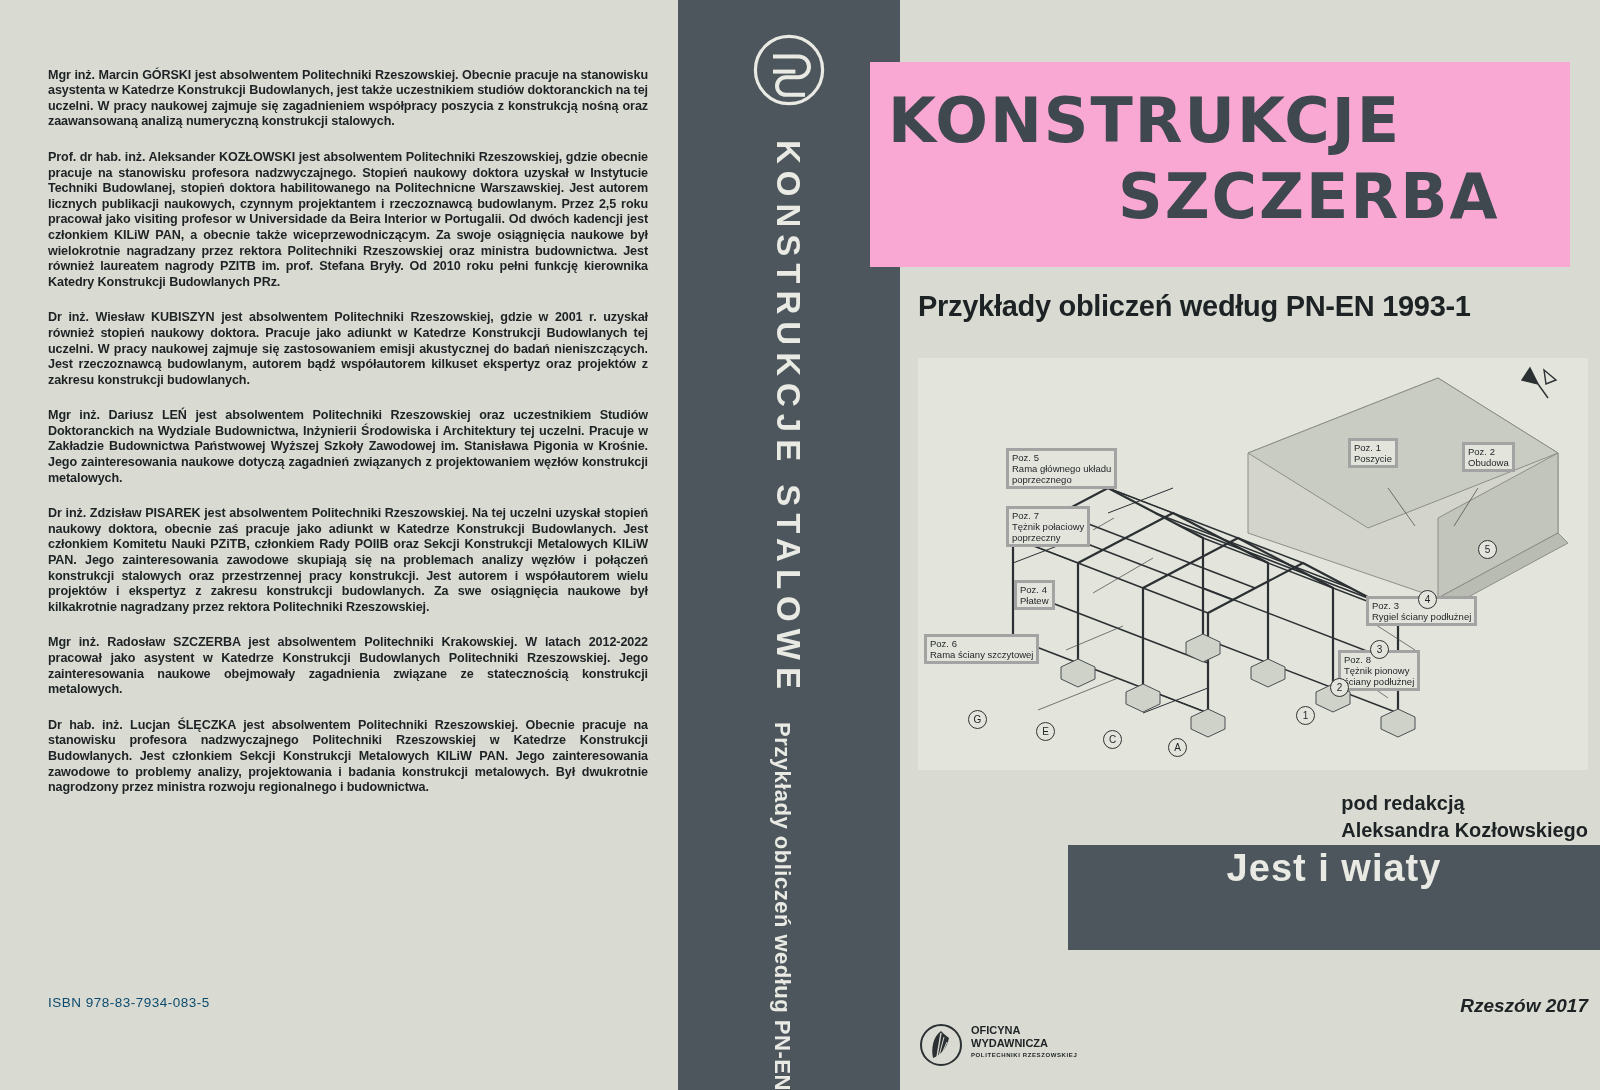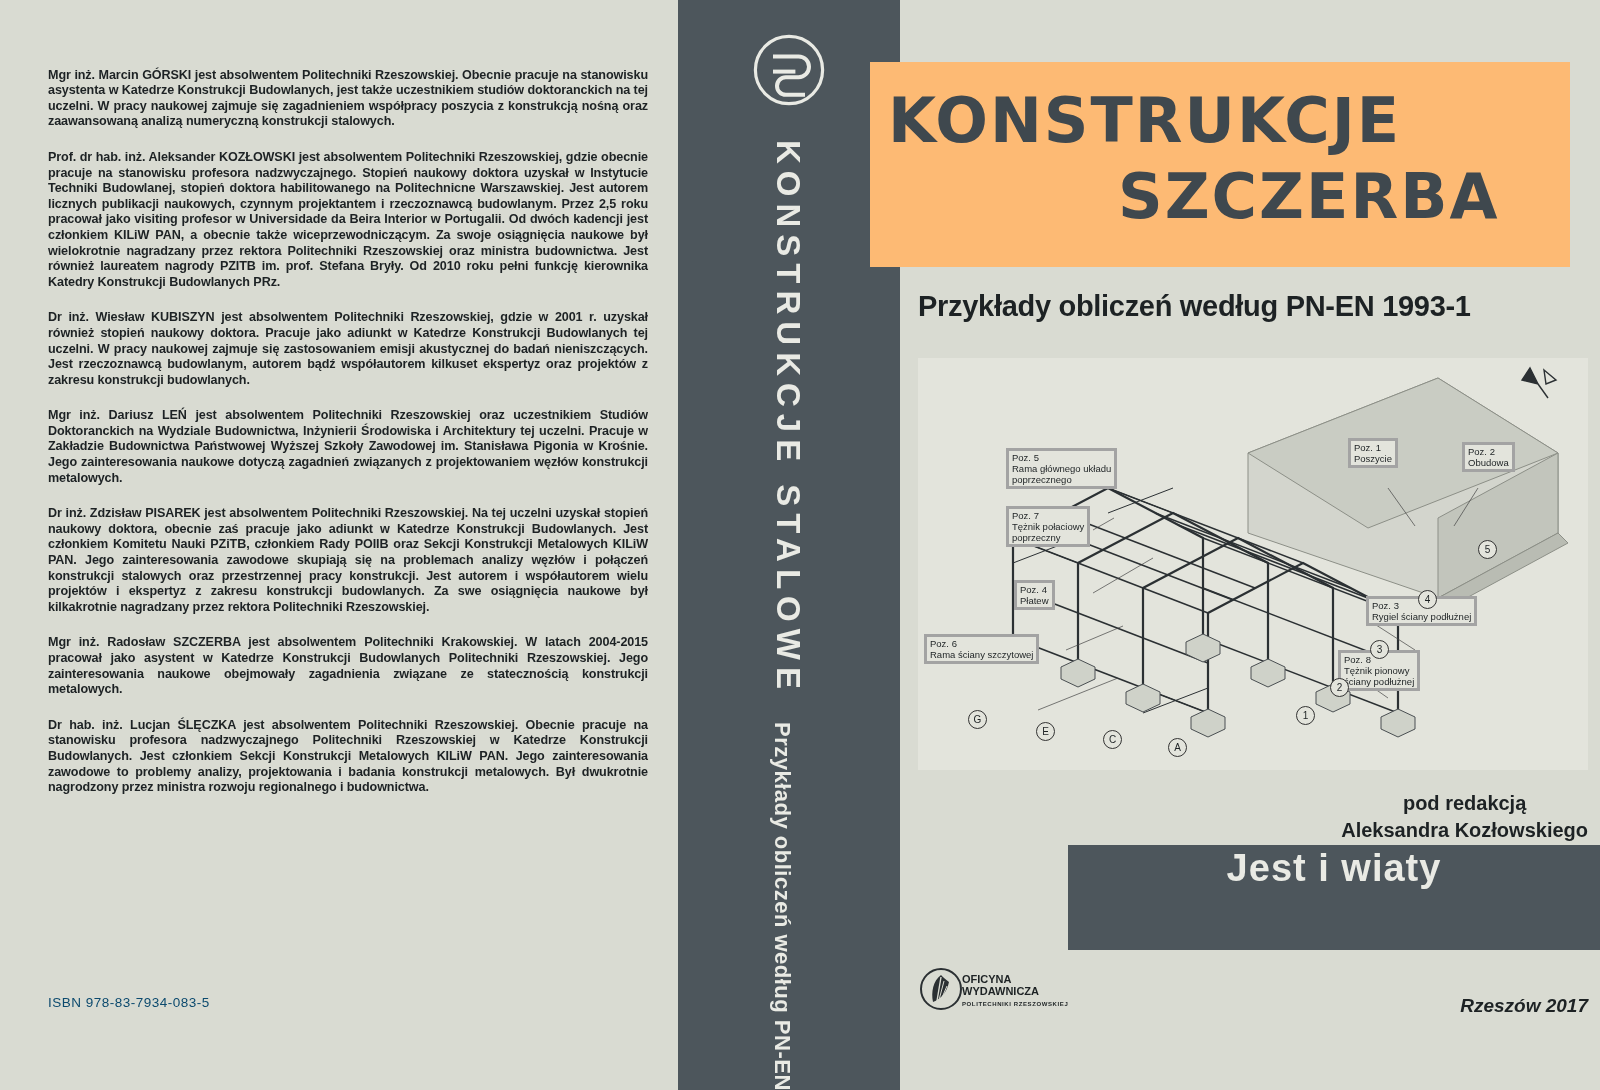--- a/index.html
+++ b/index.html
@@ -66,21 +66,21 @@
     font-size:22px;font-weight:bold;letter-spacing:0.5px;
   }
 
   
   .front{
     position:absolute;left:900px;top:0;width:700px;height:1090px;
     background:#d9dbd2;
   }
   .title-band{
     position:absolute;left:-30px;top:62px;width:700px;height:205px;
-    background:#fdba74;
+    background:#f9a8d4;
   }
   .title-1, .title-2{
     position:absolute;
     color:#3f484e;
     font-weight:bold;
     font-family:"DejaVu Sans", sans-serif;
     letter-spacing:2px;
   }
   .title-1{left:18px;top:22px;font-size:62px;}
   .title-2{left:248px;top:98px;font-size:62px;}
@@ -105,34 +105,34 @@
     white-space:nowrap;
   }
   .circ{
     position:absolute;width:17px;height:17px;border:1px solid #333;
     border-radius:50%;font-size:10px;color:#1d2224;
     text-align:center;line-height:17px;background:#e3e4dc;
   }
 
   .editor{
     position:absolute;right:12px;top:790px;
-    text-align:center;font-size:20px;font-weight:bold;color:#1d2224;
+    text-align:left;font-size:20px;font-weight:bold;color:#1d2224;
     line-height:27px;
   }
   .part-band{
     position:absolute;left:168px;top:845px;width:532px;height:105px;
     background:#4d565c;
     color:#e9eae4;
     text-align:center;
   }
   .part-label{font-size:21px;font-weight:bold;margin-top:12px;letter-spacing:0.3px;}
   .part-title{font-size:38px;font-weight:bold;letter-spacing:1px;margin-top:2px;}
   .pub{
-    position:absolute;left:20px;top:968px;
-    display:flex;align-items:flex-end;
+    position:absolute;left:20px;top:1024px;
+    display:flex;align-items:flex-start;gap:9px;
   }
   .pub-text{
     font-size:11px;font-weight:bold;color:#1d2224;line-height:12.5px;
   }
   .pub-text .p3{font-size:6px;letter-spacing:0.6px;}
   .place{
     position:absolute;right:12px;top:995px;
     font-size:19px;font-weight:bold;color:#1d2224;font-style:italic;
   }
 </style>
@@ -141,21 +141,21 @@
 
 <div class="cover">
 
   <div class="back">
     <div class="bio-wrap">
       <p class="bio">Mgr inż. Marcin GÓRSKI jest absolwentem Politechniki Rzeszowskiej. Obecnie pracuje na stanowisku asystenta w Katedrze Konstrukcji Budowlanych, jest także uczestnikiem studiów doktoranckich na tej uczelni. W pracy naukowej zajmuje się zagadnieniem współpracy poszycia z konstrukcją nośną oraz zaawansowaną analizą numeryczną konstrukcji stalowych.</p>
       <p class="bio">Prof. dr hab. inż. Aleksander KOZŁOWSKI jest absolwentem Politechniki Rzeszowskiej, gdzie obecnie pracuje na stanowisku profesora nadzwyczajnego. Stopień naukowy doktora uzyskał w Instytucie Techniki Budowlanej, stopień doktora habilitowanego na Politechnicne Warszawskiej. Jest autorem licznych publikacji naukowych, czynnym projektantem i rzeczoznawcą budowlanym. Przez 2,5 roku pracował jako visiting profesor w Universidade da Beira Interior w Portugalii. Od dwóch kadencji jest członkiem KILiW PAN, a obecnie także wiceprzewodniczącym. Za swoje osiągnięcia naukowe był wielokrotnie nagradzany przez rektora Politechniki Rzeszowskiej oraz ministra budownictwa. Jest również laureatem nagrody PZITB im. prof. Stefana Bryły. Od 2010 roku pełni funkcję kierownika Katedry Konstrukcji Budowlanych PRz.</p>
       <p class="bio">Dr inż. Wiesław KUBISZYN jest absolwentem Politechniki Rzeszowskiej, gdzie w 2001 r. uzyskał również stopień naukowy doktora. Pracuje jako adiunkt w Katedrze Konstrukcji Budowlanych tej uczelni. W pracy naukowej zajmuje się zastosowaniem emisji akustycznej do badań nieniszczących. Jest rzeczoznawcą budowlanym, autorem bądź współautorem kilkuset ekspertyz oraz projektów z zakresu konstrukcji budowlanych.</p>
       <p class="bio">Mgr inż. Dariusz LEŃ jest absolwentem Politechniki Rzeszowskiej oraz uczestnikiem Studiów Doktoranckich na Wydziale Budownictwa, Inżynierii Środowiska i Architektury tej uczelni. Pracuje w Zakładzie Budownictwa Państwowej Wyższej Szkoły Zawodowej im. Stanisława Pigonia w Krośnie. Jego zainteresowania naukowe dotyczą zagadnień związanych z projektowaniem węzłów konstrukcji metalowych.</p>
       <p class="bio">Dr inż. Zdzisław PISAREK jest absolwentem Politechniki Rzeszowskiej. Na tej uczelni uzyskał stopień naukowy doktora, obecnie zaś pracuje jako adiunkt w Katedrze Konstrukcji Budowlanych. Jest członkiem Komitetu Nauki PZiTB, członkiem Rady POIIB oraz Sekcji Konstrukcji Metalowych KILiW PAN. Jego zainteresowania zawodowe skupiają się na problemach analizy węzłów i połączeń konstrukcji stalowych oraz przestrzennej pracy konstrukcji. Jest autorem i współautorem wielu projektów i ekspertyz z zakresu konstrukcji budowlanych. Za swe osiągnięcia naukowe był kilkakrotnie nagradzany przez rektora Politechniki Rzeszowskiej.</p>
-      <p class="bio">Mgr inż. Radosław SZCZERBA jest absolwentem Politechniki Krakowskiej. W latach 2004-2015 pracował jako asystent w Katedrze Konstrukcji Budowlanych Politechniki Rzeszowskiej. Jego zainteresowania naukowe obejmowały zagadnienia związane ze statecznością konstrukcji metalowych.</p>
+      <p class="bio">Mgr inż. Radosław SZCZERBA jest absolwentem Politechniki Krakowskiej. W latach 2012-2022 pracował jako asystent w Katedrze Konstrukcji Budowlanych Politechniki Rzeszowskiej. Jego zainteresowania naukowe obejmowały zagadnienia związane ze statecznością konstrukcji metalowych.</p>
       <p class="bio">Dr hab. inż. Lucjan ŚLĘCZKA jest absolwentem Politechniki Rzeszowskiej. Obecnie pracuje na stanowisku profesora nadzwyczajnego Politechniki Rzeszowskiej w Katedrze Konstrukcji Budowlanych. Jest członkiem Sekcji Konstrukcji Metalowych KILiW PAN. Jego zainteresowania zawodowe to problemy analizy, projektowania i badania konstrukcji metalowych. Był dwukrotnie nagrodzony przez ministra rozwoju regionalnego i budownictwa.</p>
     </div>
     <div class="isbn">ISBN 978-83-7934-083-5</div>
   </div>
 
   <div class="spine">
     <svg class="spine-logo" viewBox="0 0 100 100">
       <circle cx="50" cy="50" r="42" fill="none" stroke="#e9eae4" stroke-width="4"></circle>
       <path d="M30 33 H62 a13 13 0 0 1 0 26 H46 a11 11 0 0 0 0 22 H70" fill="none" stroke="#e9eae4" stroke-width="5"></path>
       <path d="M30 52 H58" fill="none" stroke="#e9eae4" stroke-width="5"></path>

